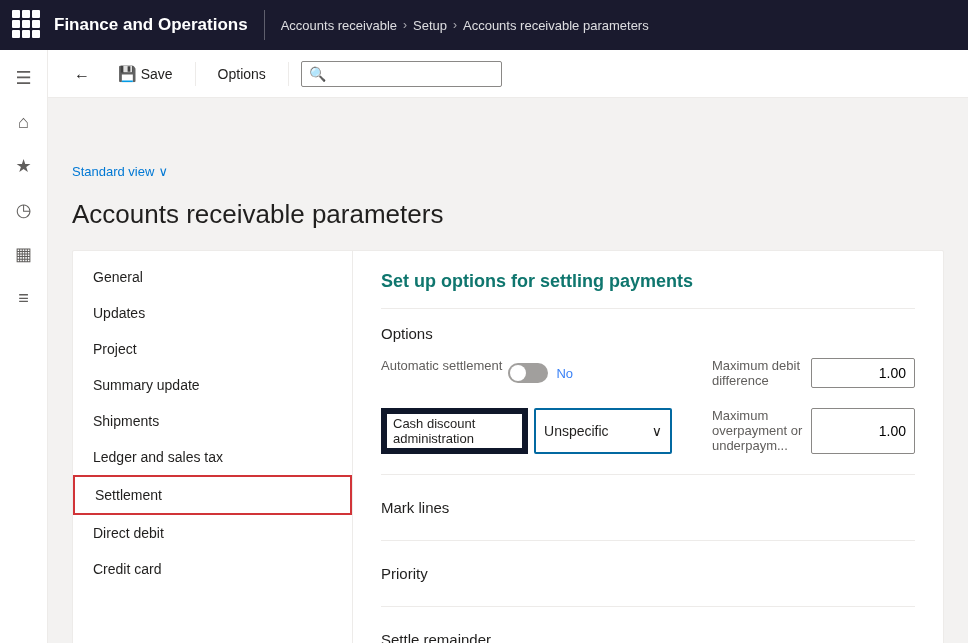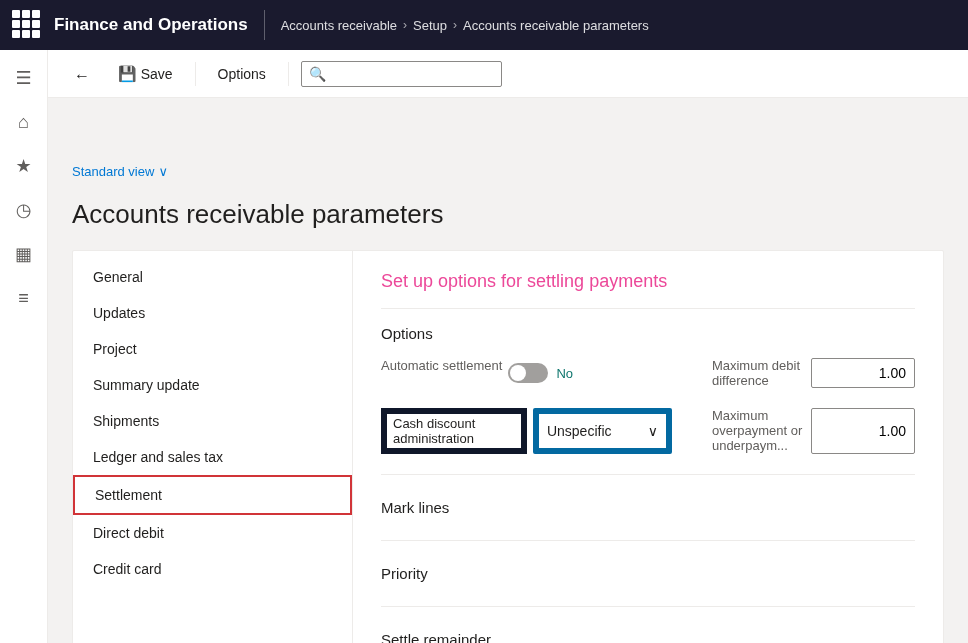--- a/index.html
+++ b/index.html
@@ -110,21 +110,21 @@
       border: 2px solid #d13438;
       font-weight: 500;
     }
 
     
     .right-panel {
       flex: 1; padding: 20px 28px;
       overflow: auto;
     }
     .section-title {
-      font-size: 18px; font-weight: 400; color: #ec4899;
+      font-size: 18px; font-weight: 700; color: #0f766e;
       margin-bottom: 16px;
     }
     .section-divider {
       border: none; border-top: 1px solid #edebe9; margin: 16px 0;
     }
     .subsection-title {
       font-size: 15px; font-weight: 400; color: #201f1e; margin-bottom: 16px;
     }
 
     .options-grid {
@@ -147,32 +147,32 @@
       width: 40px; height: 20px; border-radius: 10px;
       background: #a19f9d; position: relative; cursor: pointer;
       flex-shrink: 0;
     }
     .toggle-knob {
       position: absolute; left: 2px; top: 2px;
       width: 16px; height: 16px; border-radius: 50%;
       background: #fff;
       transition: left 0.2s;
     }
-    .toggle-label { font-size: 13px; color: #0f766e; }
+    .toggle-label { font-size: 13px; color: #3b82f6; }
 
     
     .number-input {
       border: 1px solid #8a8886; border-radius: 2px;
       padding: 5px 8px; font-size: 14px; text-align: right;
       width: 104px; outline: none;
     }
 
     
     .select-dropdown {
-      border: 6px solid #0369a1; border-radius: 2px;
+      border: 2px solid #0369a1; border-radius: 2px;
       padding: 5px 8px; font-size: 14px;
       width: 180px; background: #fff; cursor: pointer;
       display: flex; align-items: center; justify-content: space-between;
     }
 
     .collapsible-section {
       margin-top: 16px;
     }
     .collapsible-title {
       font-size: 15px; font-weight: 400; color: #201f1e;

